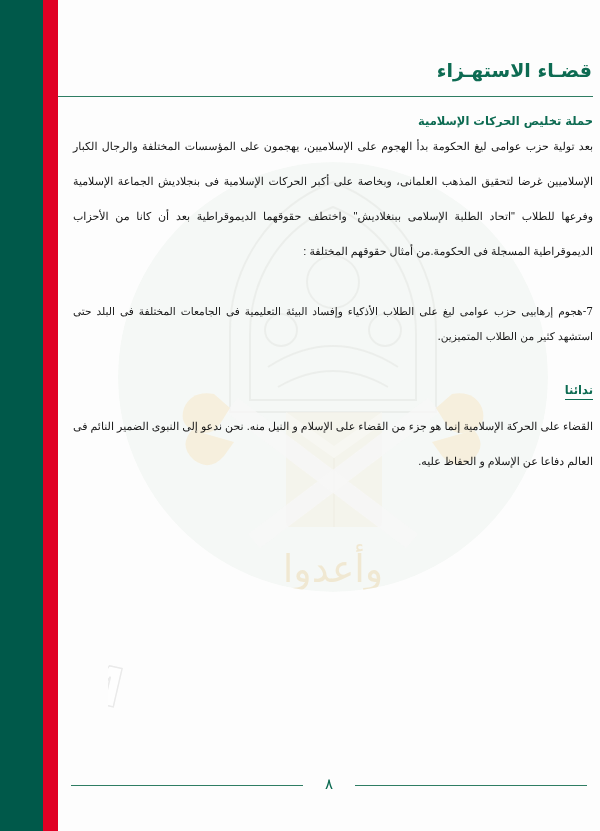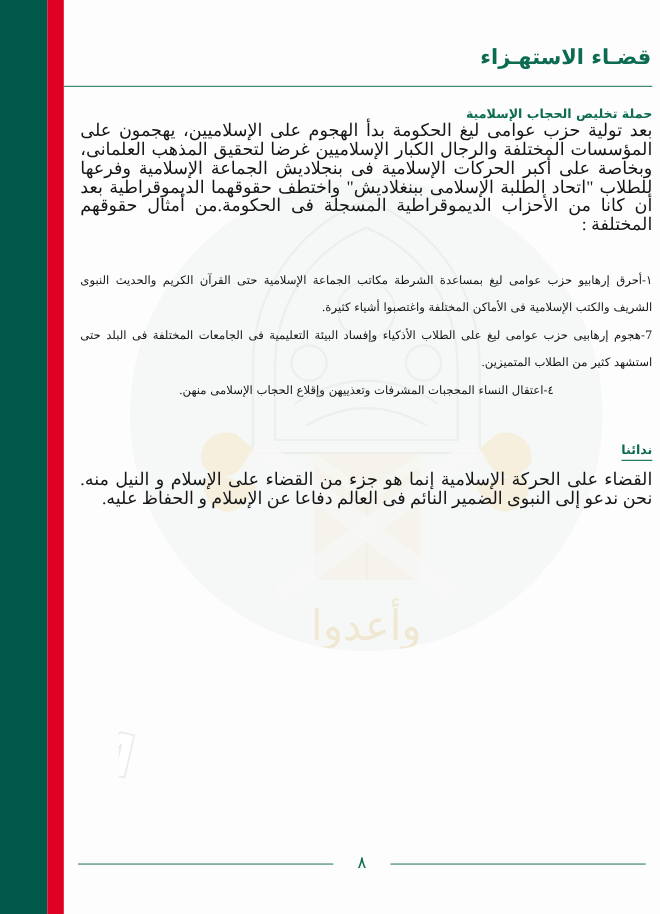--- a/index.html
+++ b/index.html
@@ -62,21 +62,21 @@
     height: 110px;
     z-index: 2;
     pointer-events: none;
   }
   .wiki-mark svg { display:block; width:100%; height:100%; }
 
   
   .content {
     position: absolute;
     left: 58px;
-    top: 0;
+    top: 18px;
     width: 542px;
     height: 584px;
     z-index: 4;
   }
 
   .page-title {
     position: absolute;
     top: 41px;
     right: 8px;
     font-family: "DejaVu Sans", sans-serif;
@@ -117,24 +117,24 @@
   }
   .sec-heading.underlined {
     display: inline-block;
     border-bottom: 1.2px solid #0d6b52;
     padding-bottom: 1px;
     margin-left: 30px;
   }
   .heading-row { text-align: right; }
 
   .para {
-    font-family: Liberation Serif, serif;
-    font-size: 16px;
+    font-family: Liberation Sans, sans-serif;
+    font-size: 11px;
     color: #161616;
-    line-height: 17px;
+    line-height: 35px;
     margin: 0;
     text-align: justify;
     text-justify: inter-word;
     direction: rtl;
   }
 
   .spacer-lg { height: 30px; }
 
   .list-block { margin: 0; }
   .list-item {
@@ -243,31 +243,29 @@
 
   <div class="content">
 
     <div class="page-title">قضـاء الاستهـزاء</div>
 
     <div class="header-rule"></div>
 
     <div class="body-area">
 
       <div class="heading-row">
-        <span class="sec-heading">حملة تخليص الحجاب الإسلامية</span>
+        <span class="sec-heading">حملة تخليص الحركات الإسلامية</span>
       </div>
 
       <p class="para">بعد تولية حزب عوامى ليغ الحكومة بدأ الهجوم على الإسلاميين، يهجمون على المؤسسات المختلفة والرجال الكبار الإسلاميين غرضا لتحقيق المذهب العلمانى، وبخاصة على أكبر الحركات الإسلامية فى بنجلاديش الجماعة الإسلامية وفرعها للطلاب "اتحاد الطلبة الإسلامى ببنغلاديش"  واختطف حقوقهما الديموقراطية بعد أن كانا من الأحزاب الديموقراطية المسجلة فى الحكومة.من أمثال حقوقهم المختلفة :</p>
 
       <div class="spacer-lg"></div>
 
       <div class="list-block">
-        <p class="list-item">١-أحرق إرهابيو حزب عوامى ليغ بمساعدة الشرطة مكاتب الجماعة الإسلامية حتى القرآن الكريم والحديث النبوى الشريف والكتب الإسلامية فى الأماكن المختلفة واغتصبوا أشياء كثيرة.</p>
         <p class="list-item">7-هجوم إرهابيى حزب عوامى ليغ على الطلاب الأذكياء وإفساد البيئة التعليمية فى الجامعات المختلفة فى البلد حتى استشهد كثير من الطلاب المتميزين.</p>
-        <p class="list-item short">٤-اعتقال النساء المحجبات المشرفات وتعذييهن وإقلاع الحجاب الإسلامى منهن.</p>
       </div>
 
       <div class="spacer-lg"></div>
 
       <div class="heading-row">
         <span class="sec-heading underlined">ندائنا</span>
       </div>
 
       <p class="para">القضاء على الحركة الإسلامية إنما هو جزء من القضاء على الإسلام و النيل منه. نحن ندعو إلى النبوى الضمير النائم فى العالم دفاعا عن الإسلام و الحفاظ عليه.</p>
 

